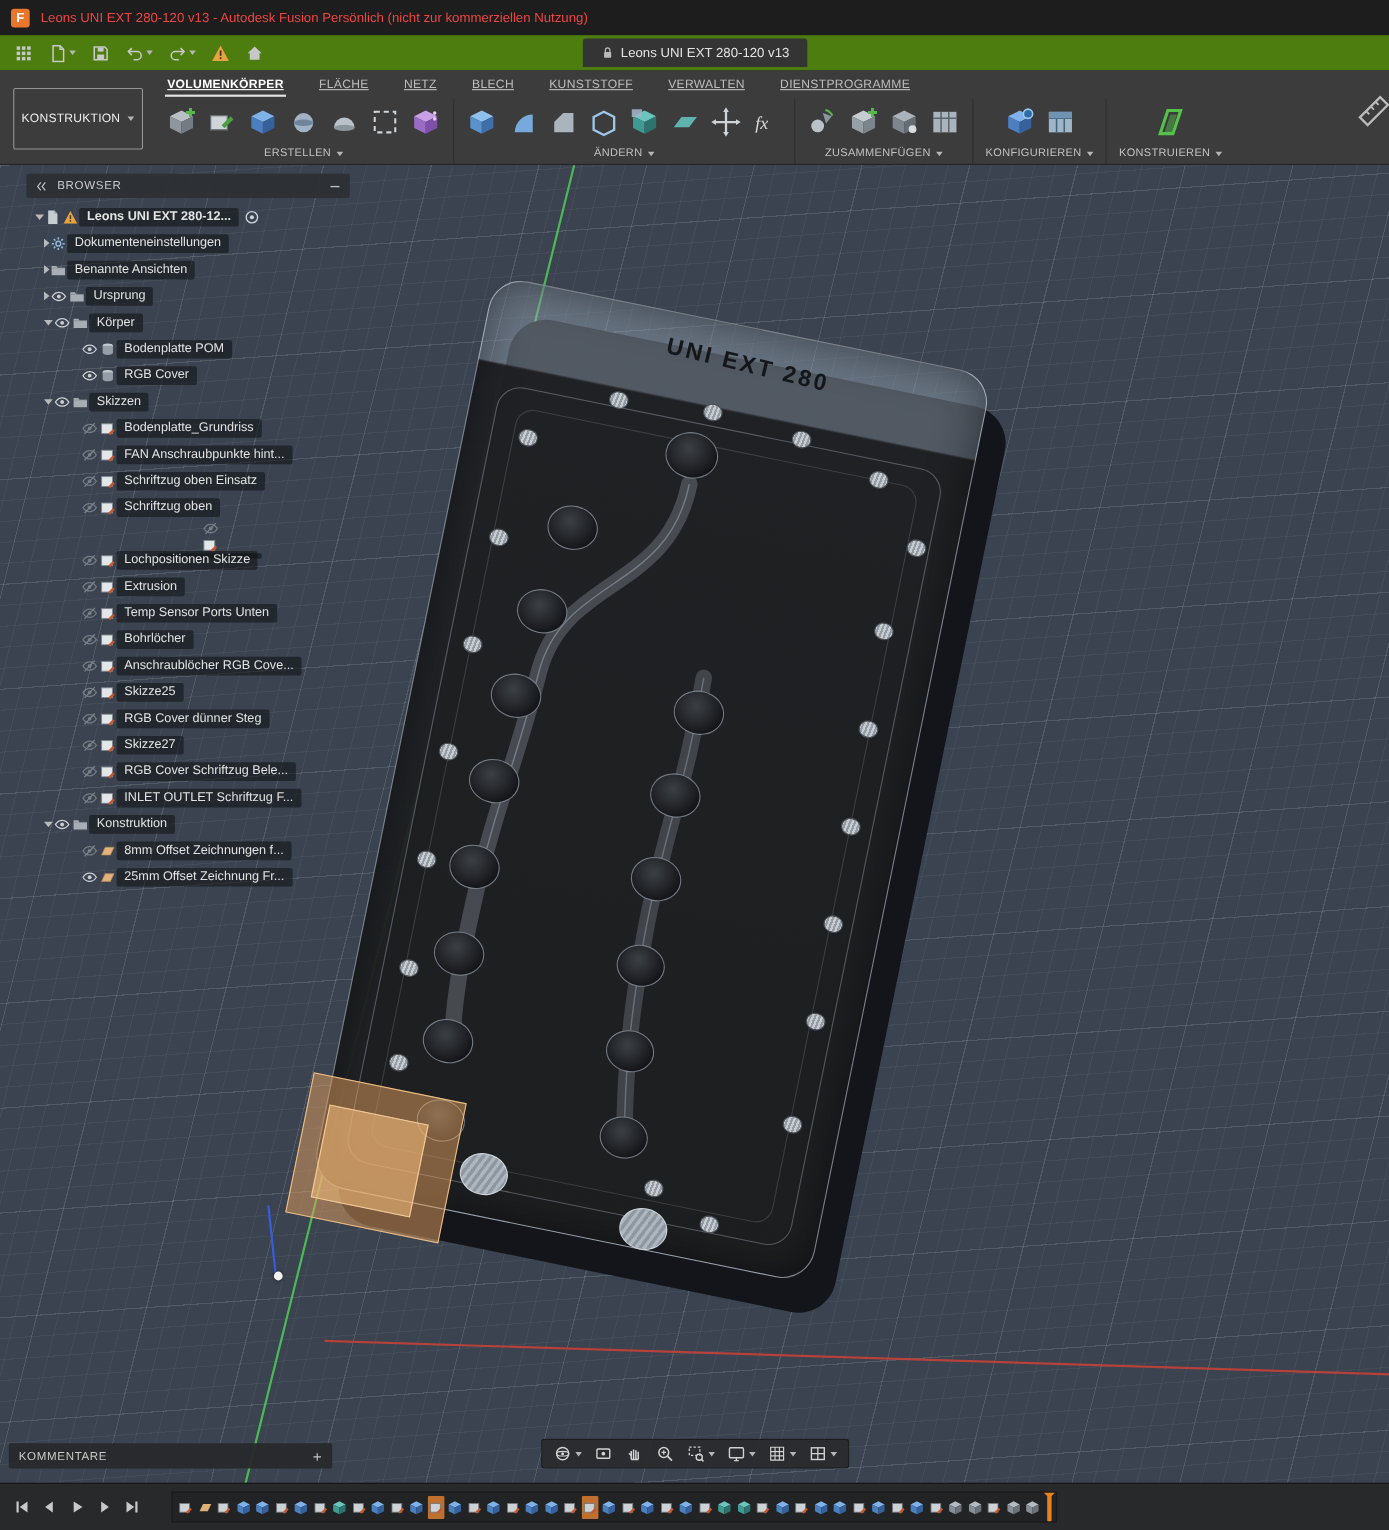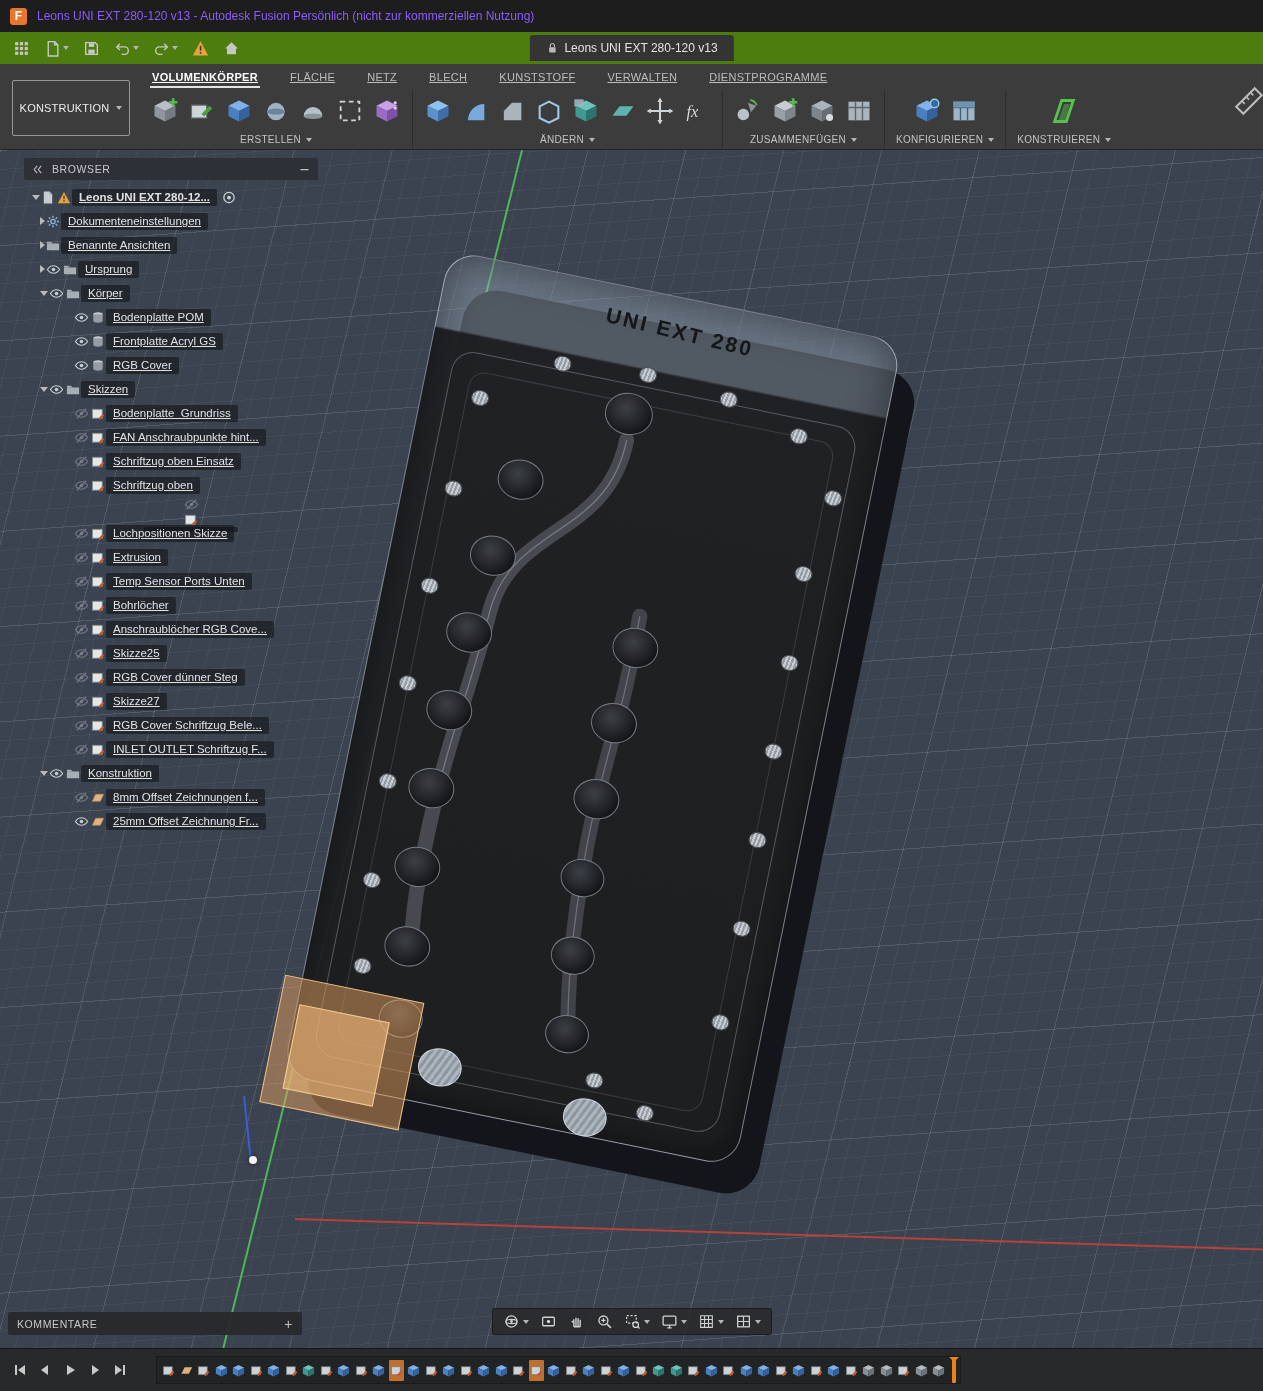--- a/index.html
+++ b/index.html
@@ -4,21 +4,21 @@
 <style>
   html,body{margin:0;padding:0;width:1263px;height:1391px;overflow:hidden;background:#222;
     font-family:"Liberation Sans",sans-serif;-webkit-font-smoothing:antialiased;}
   *{box-sizing:border-box;}
   .ic{display:inline-flex;align-items:center;justify-content:center;flex:0 0 auto;}
   .ic svg{width:100%;height:100%;display:block;}
   .caret{width:0;height:0;border-left:3.5px solid transparent;border-right:3.5px solid transparent;border-top:4.5px solid #b5b5b5;display:inline-block;}
 
   
   #titlebar{height:32px;background:#1d1d1d;display:flex;align-items:center;padding:0 10px;gap:10px;}
-  #titlebar .title{color:#8b5cf6;font-size:12px;}
+  #titlebar .title{color:#ef4444;font-size:12px;}
   .logo{width:17px;height:17px;border-radius:3px;background:#e8762c;color:#fff;display:flex;align-items:center;justify-content:center;font-size:12px;font-weight:bold;}
 
   
   #qatrow{height:32px;background:#4d7c0f;display:flex;align-items:center;position:relative;padding:0 8px;}
   #qat{display:flex;align-items:center;gap:4px;}
   .qbtn{display:flex;align-items:center;gap:2px;padding:3px 5px;border-radius:2px;}
   #doctab{position:absolute;left:50%;transform:translateX(-50%);height:26px;display:flex;align-items:center;gap:6px;
     background:#343434;border-radius:3px 3px 0 0;padding:0 16px;color:#e3e3e3;font-size:12px;}
 
   
@@ -66,21 +66,21 @@
     border:1px solid rgba(246,198,140,.9);}
   #sel-inner{position:absolute;left:2px;top:768px;width:92px;height:86px;background:rgba(238,184,120,.6);
     border:1px solid rgba(250,210,160,.9);}
 
   
   #browser{position:absolute;left:24px;top:8px;width:294px;color:#e2e2e2;font-size:11.5px;}
   #browser-header{display:flex;align-items:center;height:22px;background:rgba(45,47,50,.92);padding:0 7px;gap:8px;
     color:#c9c9c9;font-size:10.5px;letter-spacing:.6px;border-radius:2px;}
   #browser-header .sp{flex:1;}
   .tree{padding-top:5px;}
-  .trow{display:flex;align-items:center;height:24px;gap:0;text-decoration:underline;}
+  .trow{display:flex;align-items:center;height:24px;gap:0;}
   .tlabel{background:rgba(14,16,18,.55);padding:2.5px 7px;border-radius:2px;white-space:nowrap;overflow:hidden;max-width:216px;}
   .chev{width:0;height:0;flex:0 0 auto;}
   .chev.col{border-top:4px solid transparent;border-bottom:4px solid transparent;border-left:5.5px solid #b9b9b9;}
   .chev.exp{border-left:4px solid transparent;border-right:4px solid transparent;border-top:5.5px solid #b9b9b9;}
   .chev.none{width:9px;}
   .teye{width:17px;height:15px;}
   .ticon{width:16px;height:15px;}
 
   
   #comments{position:absolute;left:8px;bottom:56px;width:294px;height:23px;background:rgba(40,41,43,.95);border-radius:2px;
@@ -585,36 +585,20 @@
                 <path d="M1.5 8s2.6-4 6.5-4 6.5 4 6.5 4-2.6 4-6.5 4S1.5 8 1.5 8z" fill="none" stroke="#c8cdd2" stroke-width="1.2"></path>
                 <circle cx="8" cy="8" r="1.9" fill="#c8cdd2"></circle>
               </svg>
             </span>
             <span class="ticon ic">
               <svg viewBox="0 0 16 16">
                 <ellipse cx="8" cy="4.6" rx="5" ry="2.1" fill="#c6ccd1"></ellipse>
                 <path d="M3 4.6v6.8c0 1.2 2.2 2.1 5 2.1s5-.9 5-2.1V4.6" fill="#969ea5"></path>
               </svg>
             </span>
-            <span class="tlabel">Frontplatte Acryl GS</span>
-          </div>
-          <div class="trow" style="padding-left: 40px;">
-            <span class="chev none"></span>
-            <span class="teye ic">
-              <svg viewBox="0 0 16 16">
-                <path d="M1.5 8s2.6-4 6.5-4 6.5 4 6.5 4-2.6 4-6.5 4S1.5 8 1.5 8z" fill="none" stroke="#c8cdd2" stroke-width="1.2"></path>
-                <circle cx="8" cy="8" r="1.9" fill="#c8cdd2"></circle>
-              </svg>
-            </span>
-            <span class="ticon ic">
-              <svg viewBox="0 0 16 16">
-                <ellipse cx="8" cy="4.6" rx="5" ry="2.1" fill="#c6ccd1"></ellipse>
-                <path d="M3 4.6v6.8c0 1.2 2.2 2.1 5 2.1s5-.9 5-2.1V4.6" fill="#969ea5"></path>
-              </svg>
-            </span>
             <span class="tlabel">RGB Cover</span>
           </div>
           <div class="trow" style="padding-left: 16px;">
             <span class="chev exp"></span>
             <span class="teye ic">
               <svg viewBox="0 0 16 16">
                 <path d="M1.5 8s2.6-4 6.5-4 6.5 4 6.5 4-2.6 4-6.5 4S1.5 8 1.5 8z" fill="none" stroke="#c8cdd2" stroke-width="1.2"></path>
                 <circle cx="8" cy="8" r="1.9" fill="#c8cdd2"></circle>
               </svg>
             </span>

